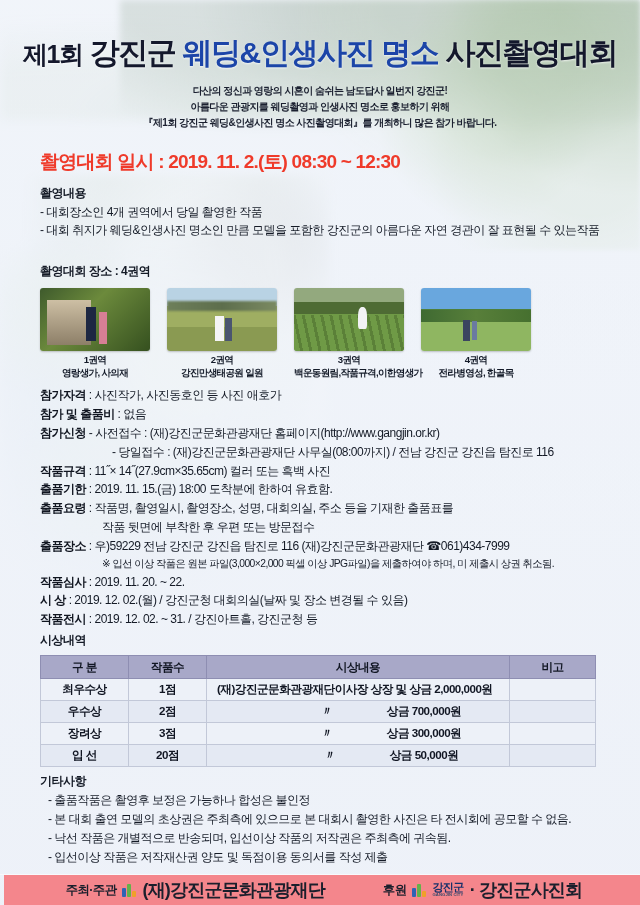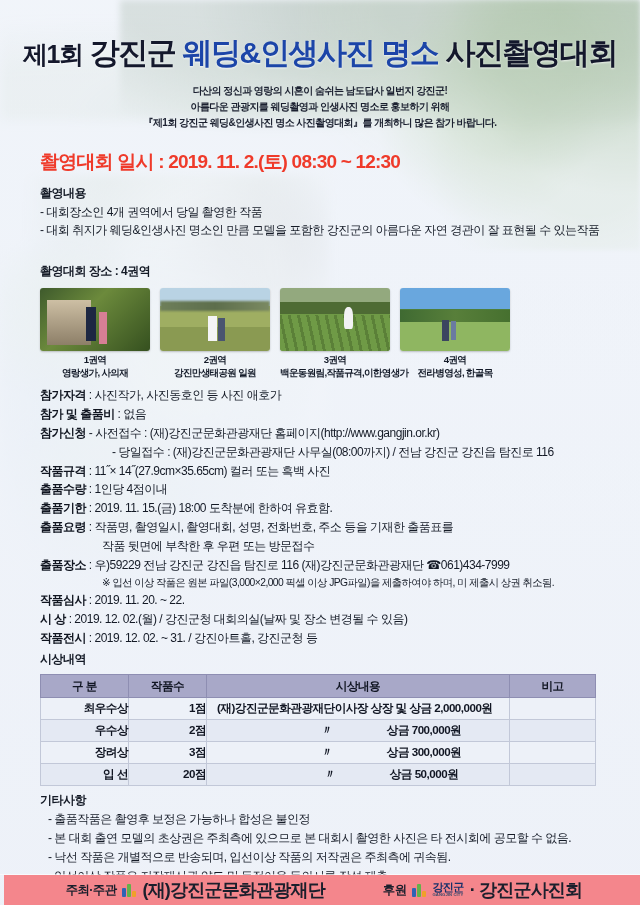--- a/index.html
+++ b/index.html
@@ -108,21 +108,21 @@
   .lbl  { font-weight:bold; color:#101520; }
   .line {
     font-size:12px; color:#141a26; line-height:1.58;
     letter-spacing:-.5px; white-space:nowrap;
   }
   .line.head { font-weight:bold; margin-top:2px; }
   .line.small { font-size:10.3px; letter-spacing:-.55px; }
 
   
   .places { margin:7px 0 0 40px; width:560px; }
-  .place-row { display:flex; gap:10px; }
+  .place-row { display:flex; gap:17px; }
   .place { width:110px; }
   .ph {
     width:110px; height:63px; border-radius:3px; overflow:hidden;
     position:relative; box-shadow:0 1px 2px rgba(0,0,0,.22);
   }
   .ph1 { background:linear-gradient(135deg,#3e5a2c 0%,#6c8a3c 40%,#35501f 100%); }
   .ph1::before{ content:""; position:absolute; left:6%; top:18%; width:40%; height:72%;
     background:linear-gradient(180deg,#cdbfa4,#8d7f68); }
   .ph1::after{ content:""; position:absolute; left:42%; top:30%; width:9%; height:54%;
     background:#1d2742; box-shadow:12px 4px 0 -1px #d77f95; }
@@ -150,21 +150,21 @@
   
   .tbl-wrap { margin:5px 0 0 40px; width:556px; }
   table { width:100%; border-collapse:collapse; }
   th,td {
     font-size:11.6px; letter-spacing:-.5px; color:#111623;
     padding:3px 0; text-align:center; font-weight:bold;
   }
   thead th { background:#a8a8c8; border:1px solid #8e8eb2; padding:3.5px 0; }
   tbody tr { background:#edf1f8; }
   tbody tr:nth-child(even){ background:#e4e9f3; }
-  tbody td { border:1px solid #c2c8d8;text-align:right; }
+  tbody td { border:1px solid #c2c8d8; }
   td.desc { text-align:left; padding-left:10px; }
   td.desc.ctr { text-align:center; padding-left:12px; }
   .c1 { width:88px; } .c2 { width:78px; } .c4 { width:86px; }
   .ditto { display:inline-block; width:120px; text-align:center; }
 
   
   .footer {
     position:absolute; left:4px; bottom:0; width:640px; height:30px;
     background:#f4868c; z-index:4;
     display:flex; align-items:center; justify-content:center; gap:0;
@@ -255,23 +255,22 @@
         </div>
       </div>
     </div>
 
     <div class="body" style="margin-top:6px">
       <div class="line"><span class="lbl">참가자격</span><span> : </span><span>사진작가, 사진동호인 등 사진 애호가</span></div>
       <div class="line"><span class="lbl">참가 및 출품비</span><span> : </span><span>없음</span></div>
       <div class="line"><span class="lbl">참가신청</span><span> </span><span>- 사전접수 : (재)강진군문화관광재단 홈페이지(http://www.gangjin.or.kr)</span></div>
       <div class="line" style="padding-left:72px"><span>- 당일접수 : (재)강진군문화관광재단 사무실(08:00까지) / 전남 강진군 강진읍 탐진로 116</span></div>
       <div class="line"><span class="lbl">작품규격</span><span> : </span><span>11˝× 14˝(27.9cm×35.65cm) 컬러 또는 흑백 사진</span></div>
-      <div class="line"><span class="lbl">출품수량</span><span> : </span><span>1인당 4점이내</span></div>
       <div class="line"><span class="lbl">출품기한</span><span> : </span><span>2019. 11. 15.(금) 18:00 도착분에 한하여 유효함.</span></div>
-      <div class="line"><span class="lbl">출품요령</span><span> : </span><span>작품명, 촬영일시, 촬영대회, 성명, 전화번호, 주소 등을 기재한 출품표를</span></div>
+      <div class="line"><span class="lbl">출품요령</span><span> : </span><span>작품명, 촬영일시, 촬영장소, 성명, 대회의실, 주소 등을 기재한 출품표를</span></div>
       <div class="line" style="padding-left:62px"><span>작품 뒷면에 부착한 후 우편 또는 방문접수</span></div>
       <div class="line"><span class="lbl">출품장소</span><span> : </span><span>우)59229 전남 강진군 강진읍 탐진로 116 (재)강진군문화관광재단  ☎061)434-7999</span></div>
       <div class="line small" style="padding-left:62px"><span>※ 입선 이상 작품은 원본 파일(3,000×2,000 픽셀 이상 JPG파일)을 제출하여야 하며, 미 제출시 상권 취소됨.</span></div>
       <div class="line"><span class="lbl">작품심사</span><span> : </span><span>2019. 11. 20. ~ 22.</span></div>
       <div class="line"><span class="lbl">시      상</span><span> : </span><span>2019. 12. 02.(월) / 강진군청 대회의실(날짜 및 장소 변경될 수 있음)</span></div>
       <div class="line"><span class="lbl">작품전시</span><span> : </span><span>2019. 12. 02. ~ 31. / 강진아트홀, 강진군청 등</span></div>
       <div class="line head">시상내역</div>
     </div>
 
     <div class="tbl-wrap">

